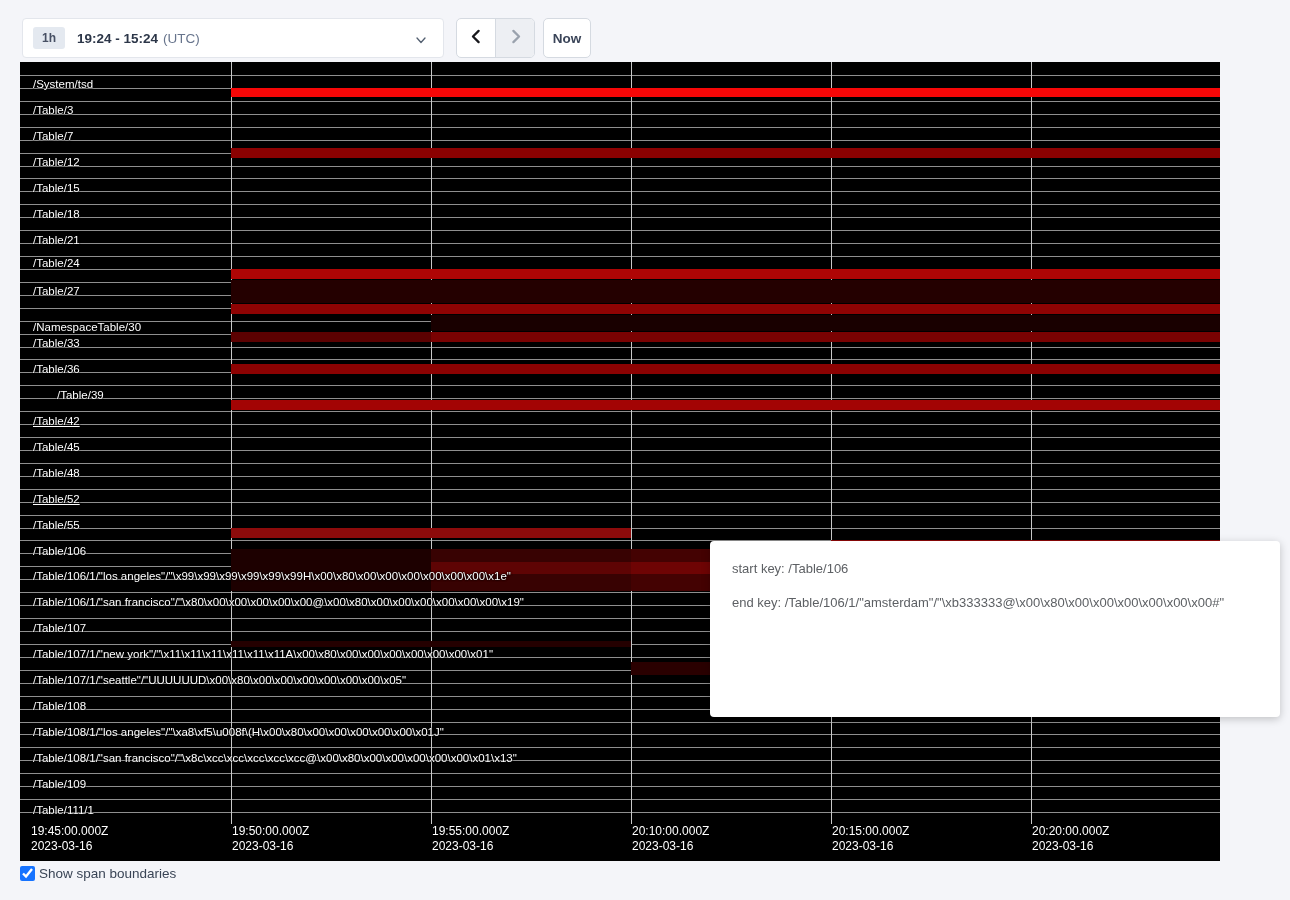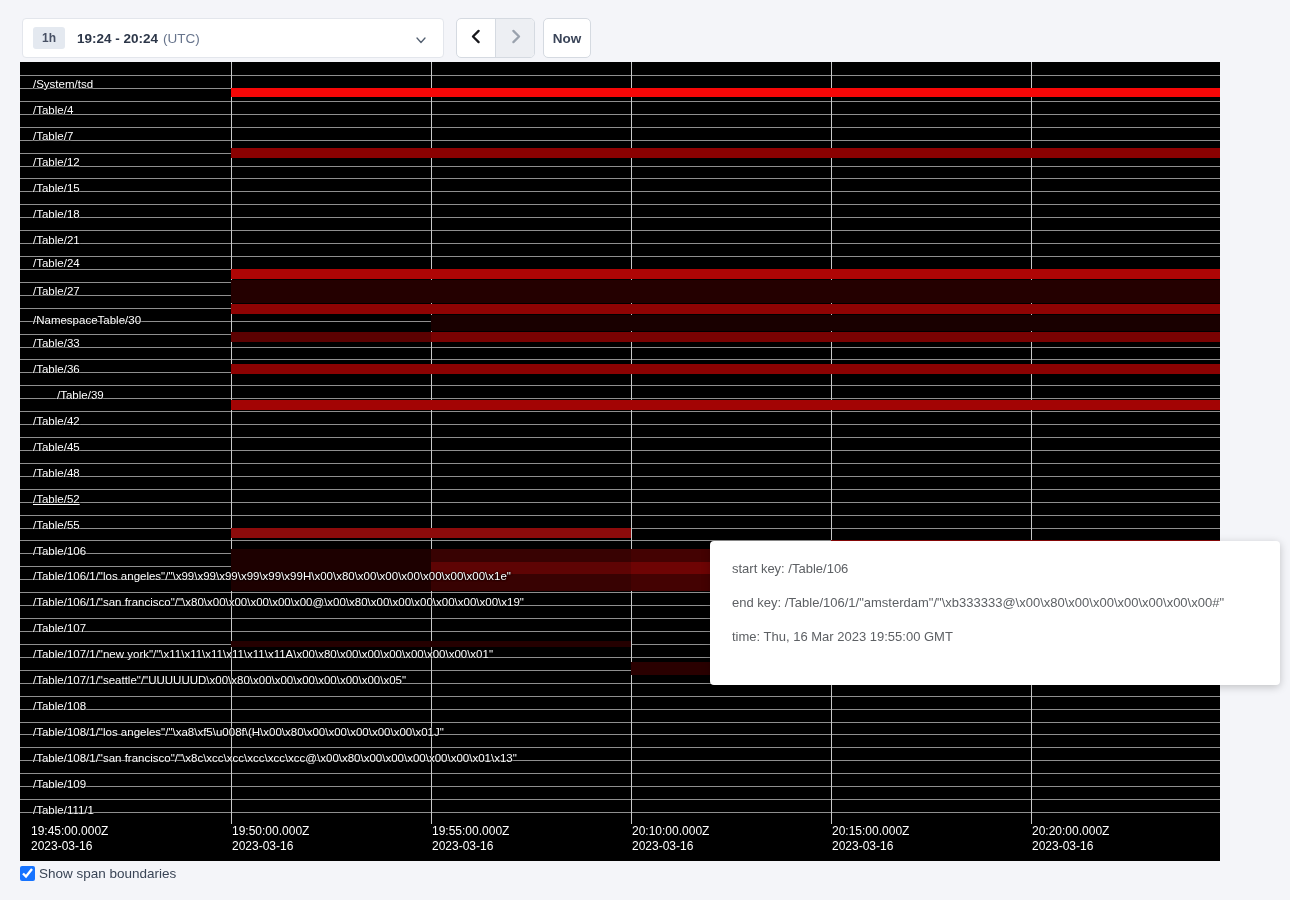--- a/index.html
+++ b/index.html
@@ -44,39 +44,39 @@
   .h-line{position:absolute;left:0;width:1200px;height:1px;background:#8f8f8f;}
   .v-line{position:absolute;top:0;height:762px;width:1px;background:#c8c8c8;}
   .band-seg{position:absolute;}
   .row-label{
     position:absolute;left:13px;color:#fff;font-size:11.5px;white-space:nowrap;
     text-shadow:0 0 2px #000,0 0 2px #000;
   }
   .axis-tick{position:absolute;color:#fff;font-size:12px;line-height:15px;white-space:nowrap;}
   
   .tooltip{
-    position:absolute;left:710px;top:541px;width:570px;height:144px;
+    position:absolute;left:710px;top:541px;width:570px;height:176px;
     background:#fff;border-radius:4px;box-shadow:0 2px 8px rgba(0,0,0,0.22);
     box-sizing:border-box;padding:11px 0 0 22px;z-index:10;
   }
   .tooltip div{
     font-size:13px;color:#5d6064;line-height:34px;white-space:nowrap;overflow:hidden;
   }
   
   .footer{position:absolute;left:20px;top:866px;display:flex;align-items:center;}
   .footer input{width:15px;height:15px;margin:0;accent-color:#1673ff;cursor:pointer;}
   .footer label{font-size:13.5px;color:#394455;margin-left:4px;}
 </style>
 </head>
 <body>
 
 <div class="toolbar">
   <div class="time-select">
     <span class="time-badge">1h</span>
-    <span class="time-range">19:24 - 20:24</span>
+    <span class="time-range">19:24 - 15:24</span>
     <span class="time-zone">(UTC)</span>
     <span class="select-caret">
       <svg viewBox="0 0 24 24" width="12" height="12">
           <path d="M4 8 L12 17 L20 8" fill="none" stroke="currentColor" stroke-width="2.6" stroke-linecap="round" stroke-linejoin="round"></path>
         </svg>
     </span>
   </div>
   <div class="nav-group">
     <div class="nav-btn prev">
       <span>
@@ -177,33 +177,33 @@
     <div class="band-seg" style="top: 487px; height: 42px; left: 211px; width: 200px; background: rgb(29, 0, 0);"></div>
     <div class="band-seg" style="top: 487px; height: 42px; left: 411px; width: 200px; background: rgb(56, 2, 2);"></div>
     <div class="band-seg" style="top: 487px; height: 42px; left: 611px; width: 200px; background: rgb(68, 2, 2);"></div>
     <div class="band-seg" style="top: 487px; height: 42px; left: 811px; width: 389px; background: rgb(51, 1, 1);"></div>
     <div class="band-seg" style="top: 500px; height: 12px; left: 411px; width: 200px; background: rgb(94, 4, 4);"></div>
     <div class="band-seg" style="top: 500px; height: 12px; left: 611px; width: 200px; background: rgb(110, 4, 4);"></div>
     <div class="band-seg" style="top: 500px; height: 12px; left: 811px; width: 389px; background: rgb(88, 3, 3);"></div>
     <div class="band-seg" style="top: 579px; height: 6px; left: 211px; width: 400px; background: rgb(36, 0, 0);"></div>
     <div class="band-seg" style="top: 600px; height: 13px; left: 611px; width: 200px; background: rgb(42, 0, 0);"></div>
     <div class="row-label" style="top: 16px;">/System/tsd</div>
-    <div class="row-label" style="top: 41.92px;">/Table/4</div>
+    <div class="row-label" style="top: 41.92px;">/Table/3</div>
     <div class="row-label" style="top: 67.84px;">/Table/7</div>
     <div class="row-label" style="top: 93.76px;">/Table/12</div>
     <div class="row-label" style="top: 119.68px;">/Table/15</div>
     <div class="row-label" style="top: 145.6px;">/Table/18</div>
     <div class="row-label" style="top: 171.52px;">/Table/21</div>
     <div class="row-label" style="top: 195px;">/Table/24</div>
     <div class="row-label" style="top: 223.36px;">/Table/27</div>
-    <div class="row-label" style="top: 252px; text-align: right;">/NamespaceTable/30</div>
+    <div class="row-label" style="top: 259px; text-align: right;">/NamespaceTable/30</div>
     <div class="row-label" style="top: 275.2px;">/Table/33</div>
     <div class="row-label" style="top: 301.12px;">/Table/36</div>
     <div class="row-label" style="top: 327.04px; margin-left: 24px;">/Table/39</div>
-    <div class="row-label" style="top: 352.96px;">/Table/42</div>
+    <div class="row-label" style="top: 352.96px; text-decoration: underline;">/Table/42</div>
     <div class="row-label" style="top: 378.88px;">/Table/45</div>
     <div class="row-label" style="top: 404.8px;">/Table/48</div>
     <div class="row-label" style="top: 430.72px; text-decoration: underline;">/Table/52</div>
     <div class="row-label" style="top: 456.64px;">/Table/55</div>
     <div class="row-label" style="top: 482.56px;">/Table/106</div>
     <div class="row-label" style="top: 508.48px;">/Table/106/1/"los angeles"/"\x99\x99\x99\x99\x99\x99H\x00\x80\x00\x00\x00\x00\x00\x00\x1e"</div>
     <div class="row-label" style="top: 534.4px;">/Table/106/1/"san francisco"/"\x80\x00\x00\x00\x00\x00@\x00\x80\x00\x00\x00\x00\x00\x00\x19"</div>
     <div class="row-label" style="top: 560.32px;">/Table/107</div>
     <div class="row-label" style="top: 586.24px;">/Table/107/1/"new york"/"\x11\x11\x11\x11\x11\x11A\x00\x80\x00\x00\x00\x00\x00\x00\x01"</div>
     <div class="row-label" style="top: 612.16px;">/Table/107/1/"seattle"/"UUUUUUD\x00\x80\x00\x00\x00\x00\x00\x00\x05"</div>
@@ -222,19 +222,18 @@
     <div class="axis-tick" style="left: 612px; top: 777px;">2023-03-16</div>
     <div class="axis-tick" style="left: 812px; top: 762px;">20:15:00.000Z</div>
     <div class="axis-tick" style="left: 812px; top: 777px;">2023-03-16</div>
     <div class="axis-tick" style="left: 1012px; top: 762px;">20:20:00.000Z</div>
     <div class="axis-tick" style="left: 1012px; top: 777px;">2023-03-16</div>
   </div>
 
 <div class="tooltip">
   <div>start key: /Table/106</div>
   <div>end key: /Table/106/1/"amsterdam"/"\xb333333@\x00\x80\x00\x00\x00\x00\x00\x00#"</div>
-  <div>time: Thu, 16 Mar 2023 19:55:00 GMT</div>
 </div>
 
 <div class="footer">
   <input type="checkbox" id="spanBoundaries" checked="" style="">
   <label for="spanBoundaries">Show span boundaries</label>
 </div>
 
 </body></html>

